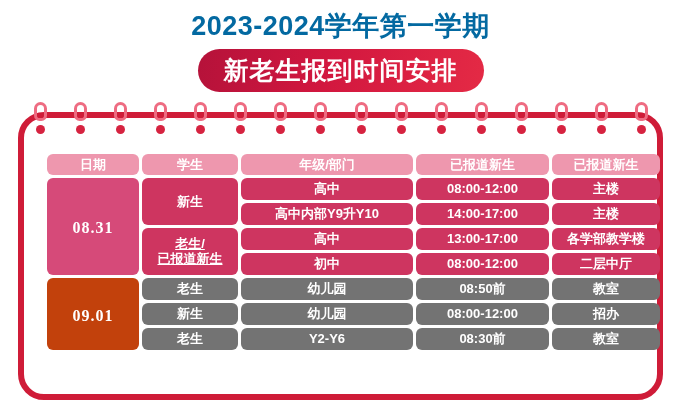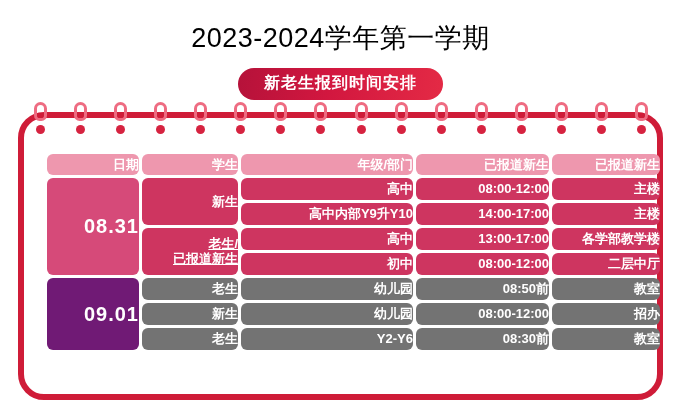--- a/index.html
+++ b/index.html
@@ -16,41 +16,41 @@
   }
 
   
   .title-area {
     position: absolute;
     left: 0; top: 0;
     width: 681px;
     text-align: center;
   }
   .main-title {
-    margin: 12px;
+    margin: 0;
     padding-top: 10px;
     font-size: 27px;
-    font-weight: 400;
+    font-weight: 700;
     letter-spacing: 0.5px;
-    color: #000000;
+    color: #0369a1;
     line-height: 1.25;
     white-space: nowrap;
   }
   .badge-wrap {
     margin-top: 5px;
     display: flex;
     justify-content: center;
   }
   .subtitle-badge {
     display: inline-block;
     padding: 5px 26px 6px 26px;
     border-radius: 999px;
     background: linear-gradient(100deg, #B5123A 0%, #D2173F 45%, #E42A45 100%);
     color: #ffffff;
-    font-size: 16px;
+    font-size: 25px;
     font-weight: 700;
     letter-spacing: 1px;
     line-height: 1.3;
     white-space: nowrap;
   }
 
   
   .notebook {
     position: absolute;
     left: 18px;
@@ -104,48 +104,48 @@
     border-spacing: 3px 3px;
     table-layout: fixed;
   }
   .grid td, .grid th {
     padding: 0;
     margin: 0;
   }
   .cell {
     border-radius: 6px;
     color: #ffffff;
-    text-align: right;
+    text-align: center;
     font-size: 13px;
     font-weight: 700;
     line-height: 1.18;
     height: 22px;
     vertical-align: middle;
     white-space: nowrap;
     overflow: hidden;
   }
   
   .hdr {
     background: #EE97AE;
     color: #ffffff;
     font-size: 13px;
     font-weight: 700;
     height: 21px;
   }
   
   .a-date   { background: #D64A79; font-size: 21px; letter-spacing: 1px; }
   .a-cell   { background: #CE3560; }
   
-  .b-date   { background: #701a75; font-size: 21px; letter-spacing: 1px; }
+  .b-date   { background: #c2410c; font-size: 21px; letter-spacing: 1px; }
   .b-cell   { background: #737373; }
 
   .datetext {
-    font-family: Liberation Sans, sans-serif;
-    font-weight: 700;
-    font-size: 20px;
+    font-family: Liberation Serif, serif;
+    font-weight: 700;
+    font-size: 16px;
     letter-spacing: 1px;
   }
   .two-line { line-height: 1.15; white-space: normal; text-decoration: underline; }
 
   
   col.c-date  { width: 92px; }
   col.c-stu   { width: 96px; }
   col.c-grade { width: 172px; }
   col.c-time  { width: 133px; }
   col.c-place { width: 108px; }

